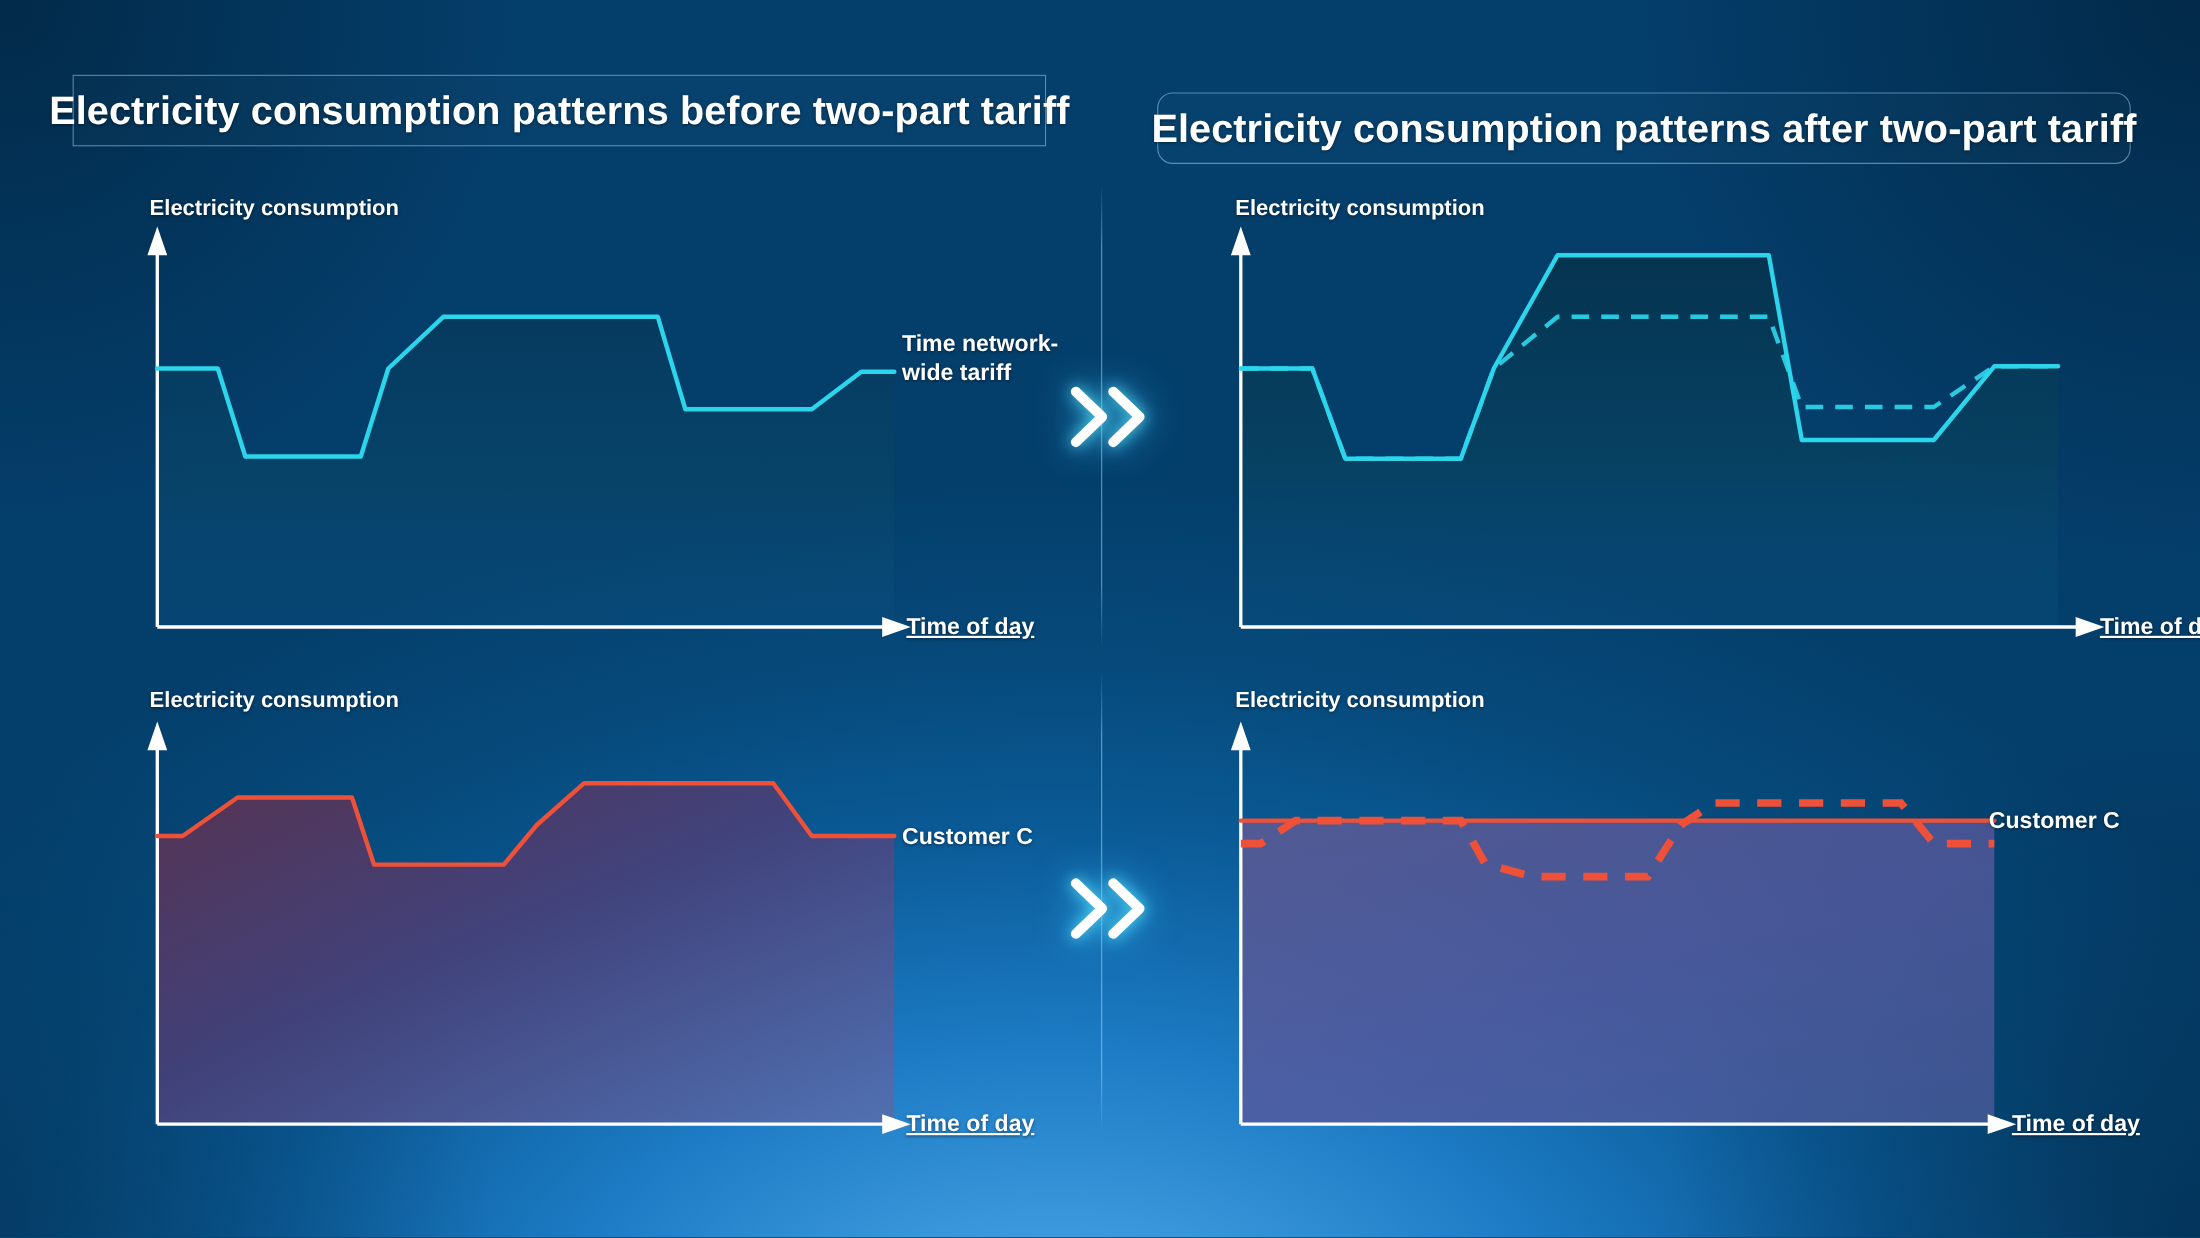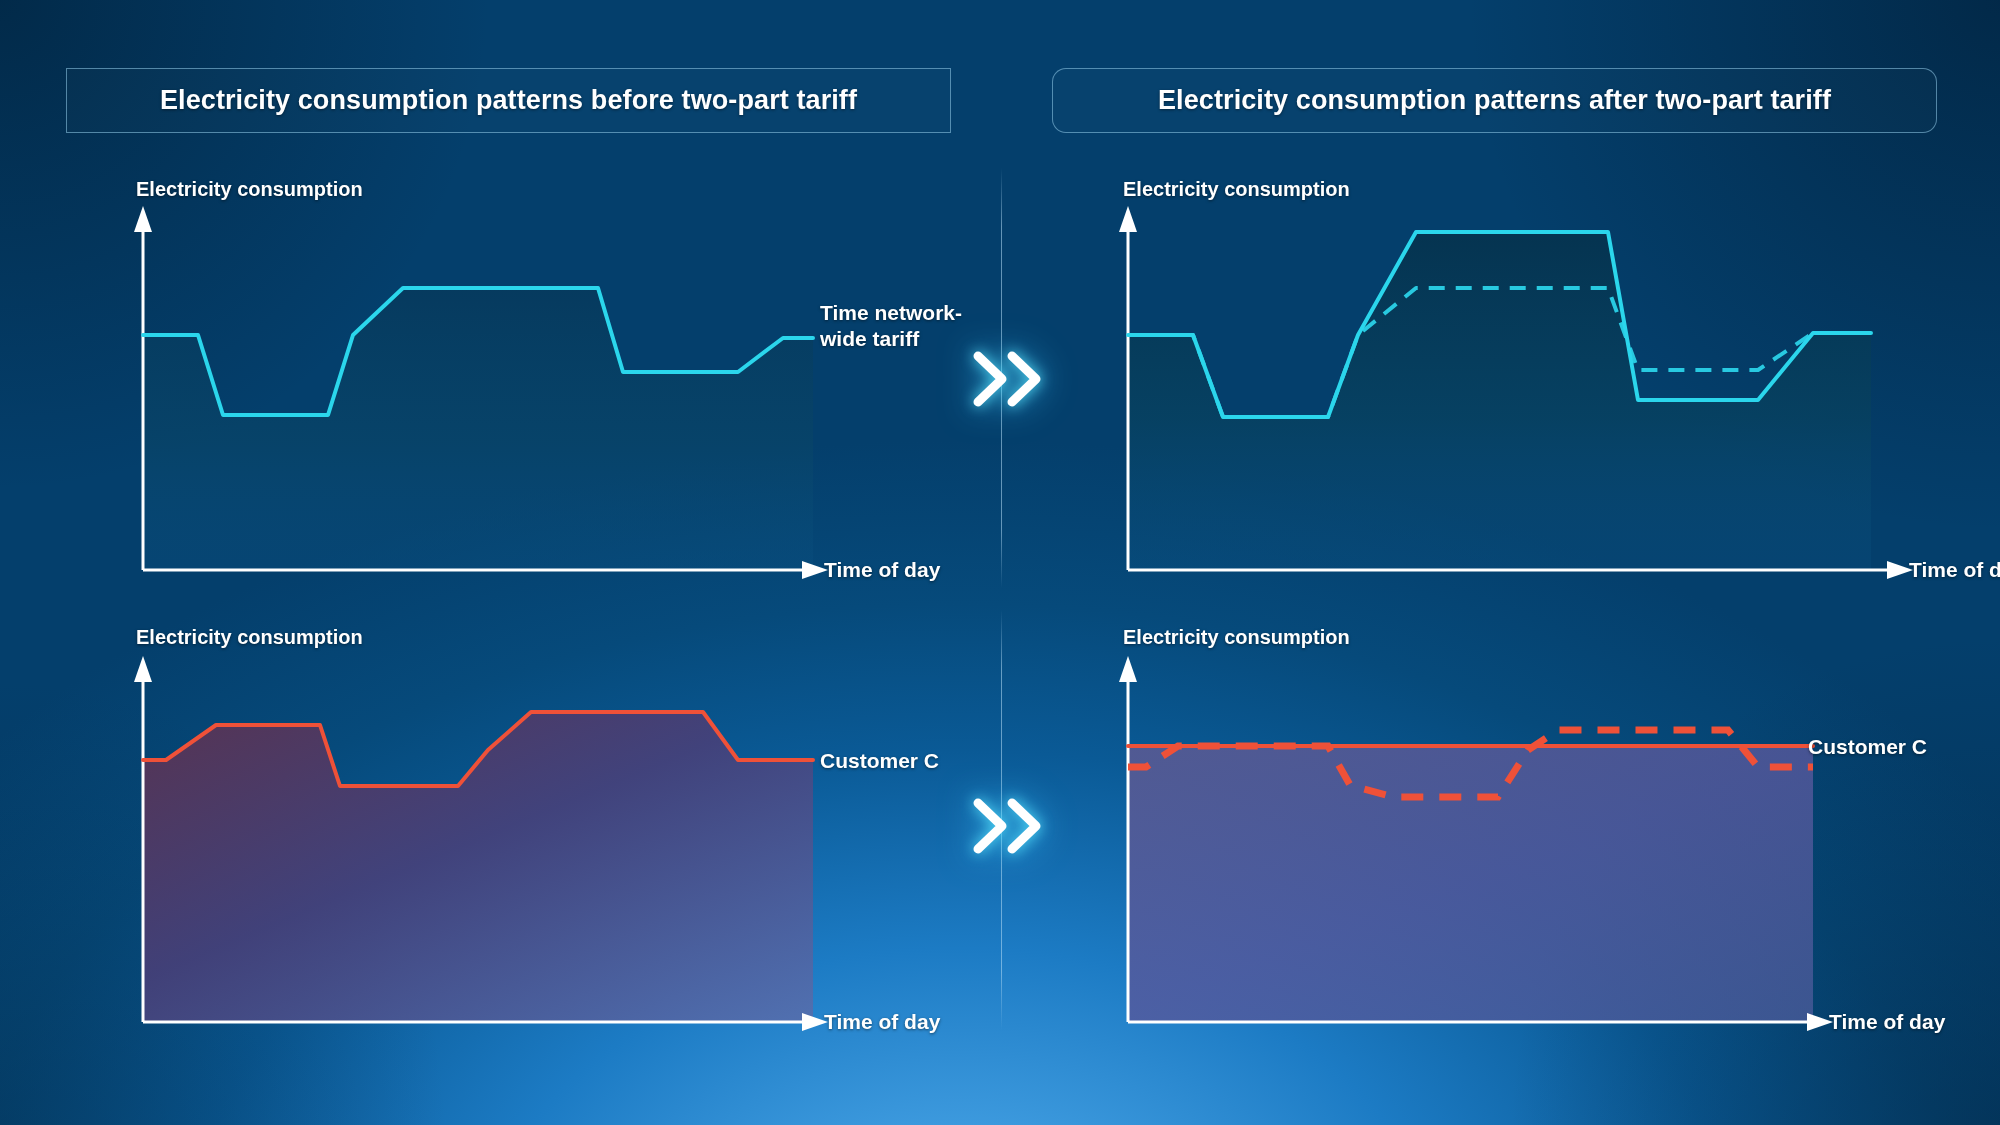--- a/index.html
+++ b/index.html
@@ -26,37 +26,37 @@
   }
 
   
   .title-banner{
     position:absolute;box-sizing:border-box;
     border:1px solid rgba(150,205,235,.55);
     display:flex;align-items:center;justify-content:center;
     background:rgba(255,255,255,.015);
   }
   .title-banner .t{
-    color:#ffffff;font-size:27px;font-weight:bold;letter-spacing:.1px;
+    color:#ffffff;font-size:36px;font-weight:bold;letter-spacing:.1px;
     text-shadow:0 1px 3px rgba(0,0,0,.45);
     font-family:"Liberation Sans", sans-serif;
     white-space:nowrap;
   }
   #banner-left{left:66px;top:68px;width:885px;height:65px;}
-  #banner-right{left:1052px;top:68px;width:885px;height:65px;border-radius:14px;}
+  #banner-right{left:1052px;top:84px;width:885px;height:65px;border-radius:14px;}
 
   
   .panel{position:absolute;margin-left:38px;}
   .axis-title{
     position:absolute;color:#ffffff;font-size:20px;font-weight:bold;
     text-shadow:0 1px 3px rgba(0,0,0,.5);white-space:nowrap;
   }
   .xaxis-label{
     position:absolute;color:#ffffff;font-size:21px;font-weight:bold;
-    text-shadow:0 1px 3px rgba(0,0,0,.5);white-space:nowrap;
+    text-shadow:0 1px 3px rgba(0,0,0,.5);white-space:nowrap;text-decoration:underline;
   }
   .series-label{
     position:absolute;color:#ffffff;font-size:21px;font-weight:bold;
     line-height:1.22;text-shadow:0 1px 3px rgba(0,0,0,.5);
   }
 
   
   .divider{
     position:absolute;width:1px;
     background:linear-gradient(to bottom, rgba(180,220,245,0) 0%, rgba(180,220,245,.55) 14%, rgba(180,220,245,.55) 86%, rgba(180,220,245,0) 100%);

